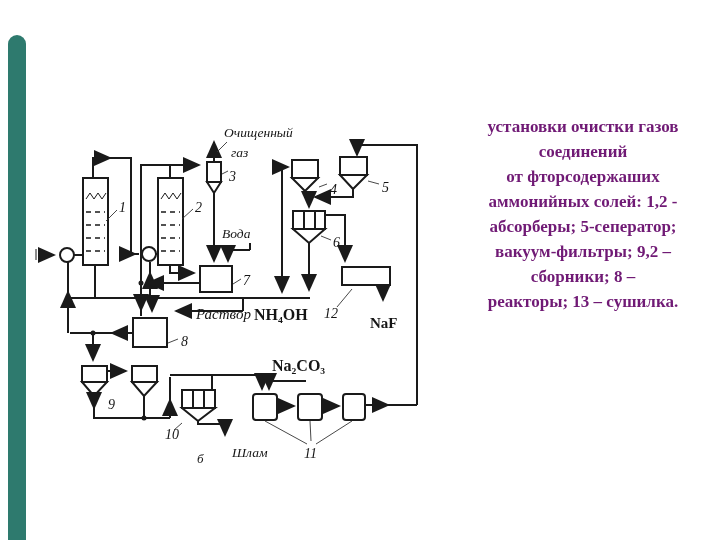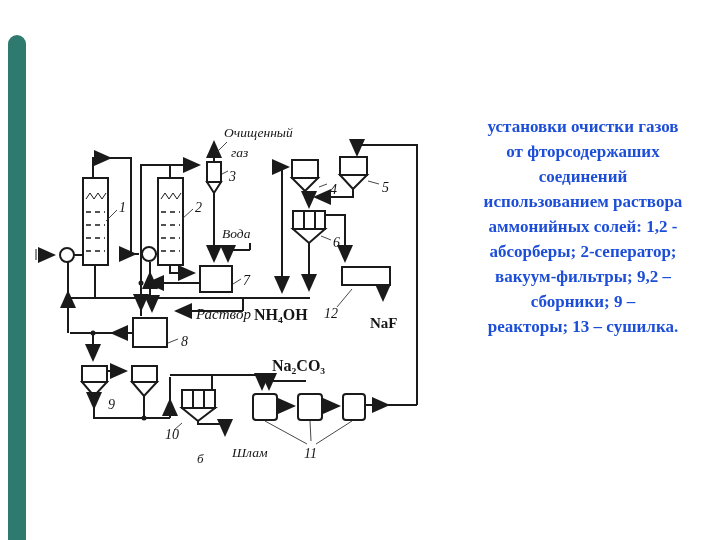--- a/index.html
+++ b/index.html
@@ -2,21 +2,21 @@
 <html><head>
 <meta charset="utf-8">
 <style>
   html,body{margin:0;padding:0;}
   body{width:720px;height:540px;background:#ffffff;position:relative;overflow:hidden;
        font-family:"Liberation Serif", serif;}
   .accent-bar{position:absolute;left:8px;top:35px;width:18px;height:505px;
        background:#2e7a6e;border-radius:9px 9px 0 0;}
   .diagram{position:absolute;left:0;top:0;}
   .caption{position:absolute;left:446px;top:114px;width:274px;text-align:center;
-       color:#1d4ed8;font-weight:bold;font-size:17px;line-height:25px;}
+       color:#701a75;font-weight:bold;font-size:17px;line-height:25px;}
   .caption div{white-space:nowrap;}
   svg text{fill:#151515;}
   .hand{font-style:italic;font-family:"Liberation Serif",serif;}
   .formula{font-family:"Liberation Serif",serif;font-weight:600;}
   .ln{stroke:#1a1a1a;stroke-width:2;fill:none;}
   .lnthin{stroke:#1a1a1a;stroke-width:1;fill:none;}
   .lnhair{stroke:#333;stroke-width:0.9;fill:none;}
   .vessel{stroke:#1a1a1a;stroke-width:2;fill:#ffffff;}
   .dash{stroke:#1a1a1a;stroke-width:1.5;stroke-dasharray:5,4;fill:none;}
   .dot{fill:#1a1a1a;stroke:none;}
@@ -218,21 +218,20 @@
   <text class="formula" x="370" y="328" font-size="15">NaF</text>
 
   <path class="lnhair" d="M106,221 L117,210"></path>
   <text class="hand" x="119" y="212" font-size="14">1</text>
   <path class="lnhair" d="M182,219 L193,209"></path>
   <text class="hand" x="195" y="212" font-size="14">2</text>
 </svg>
 
 <div class="caption">
   <div>установки очистки газов</div>
+  <div>соединений</div>
   <div>от фторсодержаших</div>
-  <div>соединений</div>
-  <div>использованием раствора</div>
   <div>аммонийных солей: 1,2 -</div>
-  <div>абсорберы; 2-сеператор;</div>
+  <div>абсорберы; 5-сеператор;</div>
   <div>вакуум-фильтры; 9,2 –</div>
-  <div>сборники; 9 –</div>
+  <div>сборники; 8 –</div>
   <div>реакторы; 13 – сушилка.</div>
 </div>
 
 </body></html>

